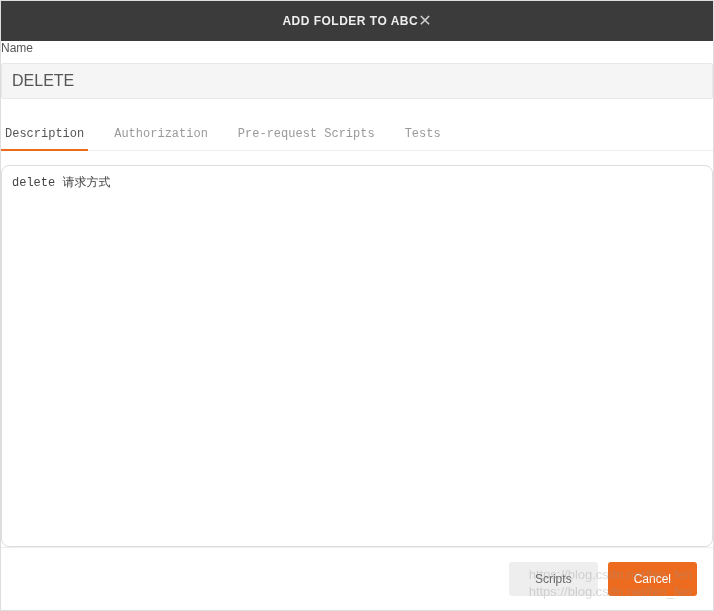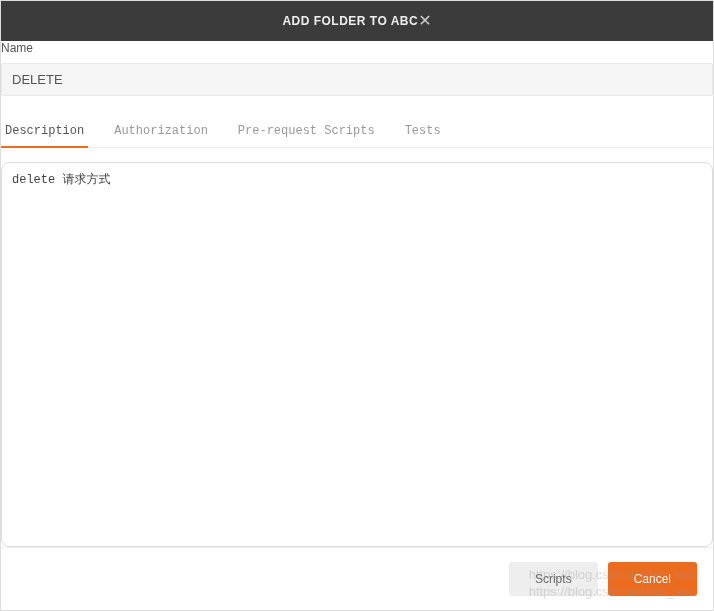--- a/index.html
+++ b/index.html
@@ -50,21 +50,21 @@
       overflow: hidden;
     }
     .field-label {
       font-size: 12px;
       color: #555;
       margin-bottom: 8px;
     }
     .name-input {
       width: 100%;
       padding: 8px 10px;
-      font-size: 13px;
+      font-size: 16px;
       color: #555;
       background: #f5f5f5;
       border: 1px solid #e8e8e8;
       border-radius: 2px;
       margin-bottom: 20px;
     }
     .tabs {
       display: flex;
       border-bottom: 1px solid #eee;
       margin-bottom: 14px;

